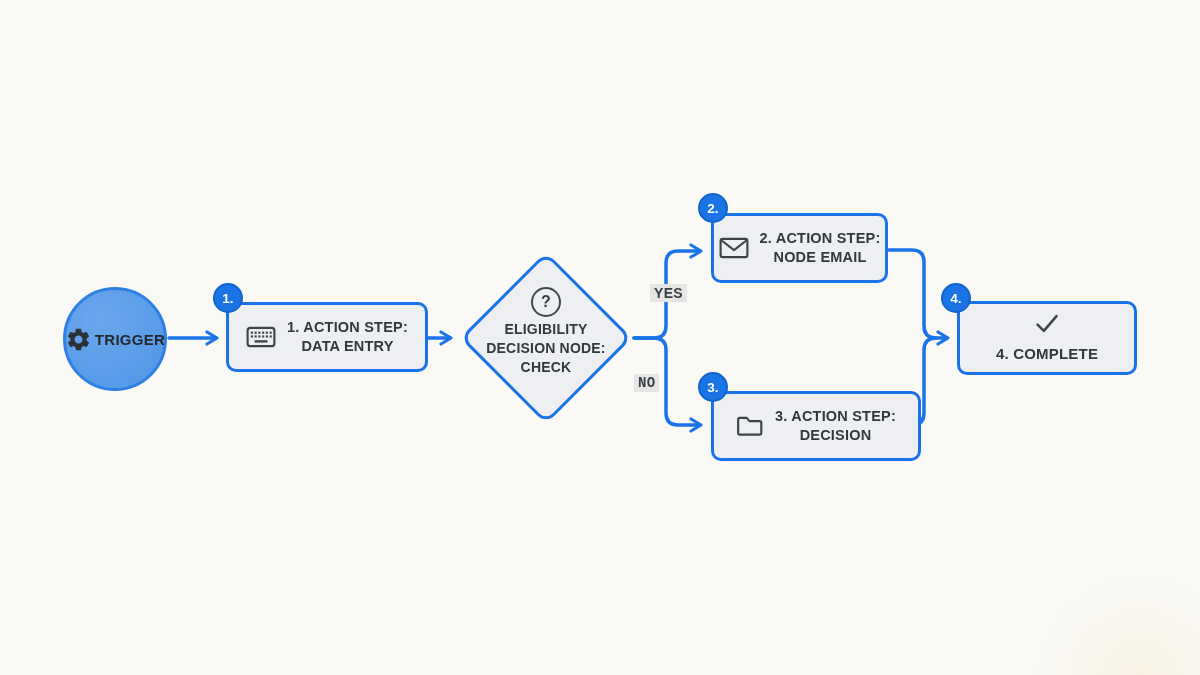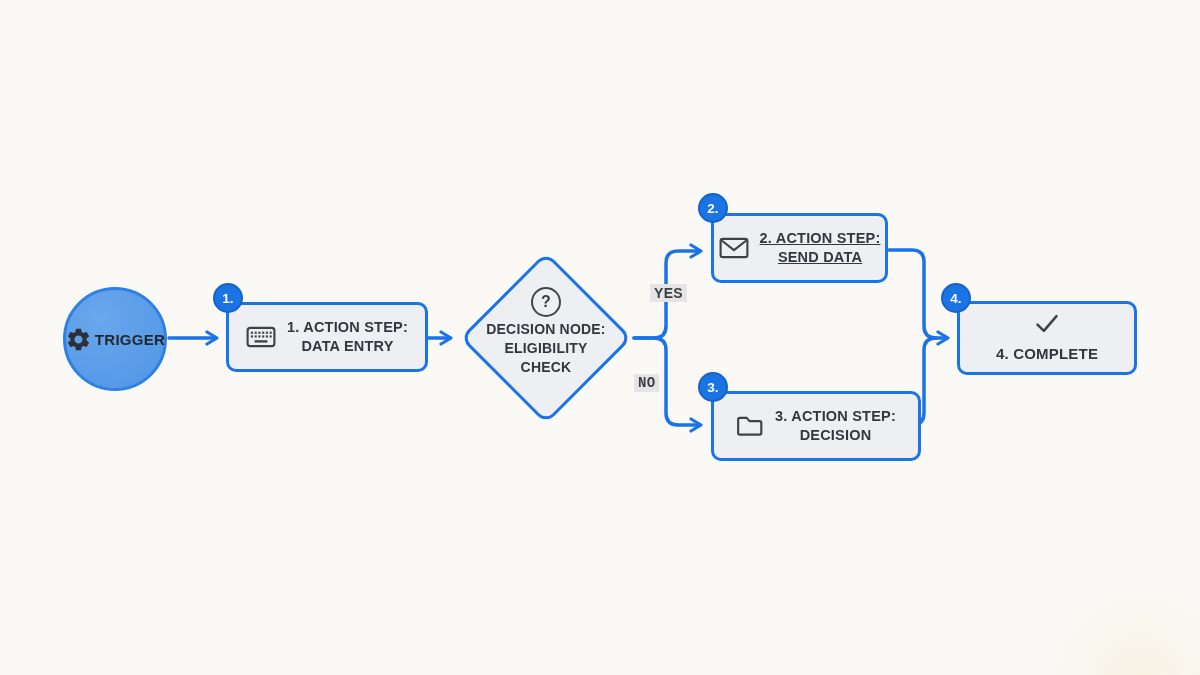--- a/index.html
+++ b/index.html
@@ -140,37 +140,37 @@
     </svg>
     <div class="txt">
       <div>1. ACTION STEP:</div>
       <div>DATA ENTRY</div>
     </div>
   </div>
 
   <div class="diamond"></div>
   <div class="decision-icon">?</div>
   <div class="decision-text">
+    <div>ELIGIBILITY</div>
     <div>DECISION NODE:</div>
-    <div>ELIGIBILITY</div>
     <div>CHECK</div>
   </div>
 
   <div class="edge-label" style="left:650px;top:284px;">YES</div>
   <div class="edge-label" style="left:634px;top:374px;font-family:Liberation Mono, monospace;">NO</div>
 
   <div class="badge" style="left:698px;top:193px;">2.</div>
-  <div class="node-box" style="left:711px;top:213px;width:177px;height:70px;text-decoration:underline;">
+  <div class="node-box" style="left:711px;top:213px;width:177px;height:70px;">
     <svg class="icon-svg" width="30" height="22" viewBox="0 0 28 20">
       <rect x="1.5" y="1.5" width="25" height="17" rx="2" fill="none" stroke="#3f4348" stroke-width="2"></rect>
       <path d="M2.5,3 L14,12 L25.5,3" fill="none" stroke="#3f4348" stroke-width="2" stroke-linejoin="round"></path>
     </svg>
     <div class="txt">
       <div>2. ACTION STEP:</div>
-      <div>SEND DATA</div>
+      <div>NODE EMAIL</div>
     </div>
   </div>
 
   <div class="badge" style="left:698px;top:372px;">3.</div>
   <div class="node-box" style="left:711px;top:391px;width:210px;height:70px;">
     <svg class="icon-svg" width="28" height="22" viewBox="0 0 26 20">
       <path d="M2,16.5 V4 a1.5,1.5 0 0 1 1.5,-1.5 h6.5 l2.5,3 h9.5 a1.5,1.5 0 0 1 1.5,1.5 v9.5 a1.5,1.5 0 0 1 -1.5,1.5 h-18.5 a1.5,1.5 0 0 1 -1.5,-1.5 z" fill="none" stroke="#3f4348" stroke-width="2" stroke-linejoin="round"></path>
     </svg>
     <div class="txt">
       <div>3. ACTION STEP:</div>

